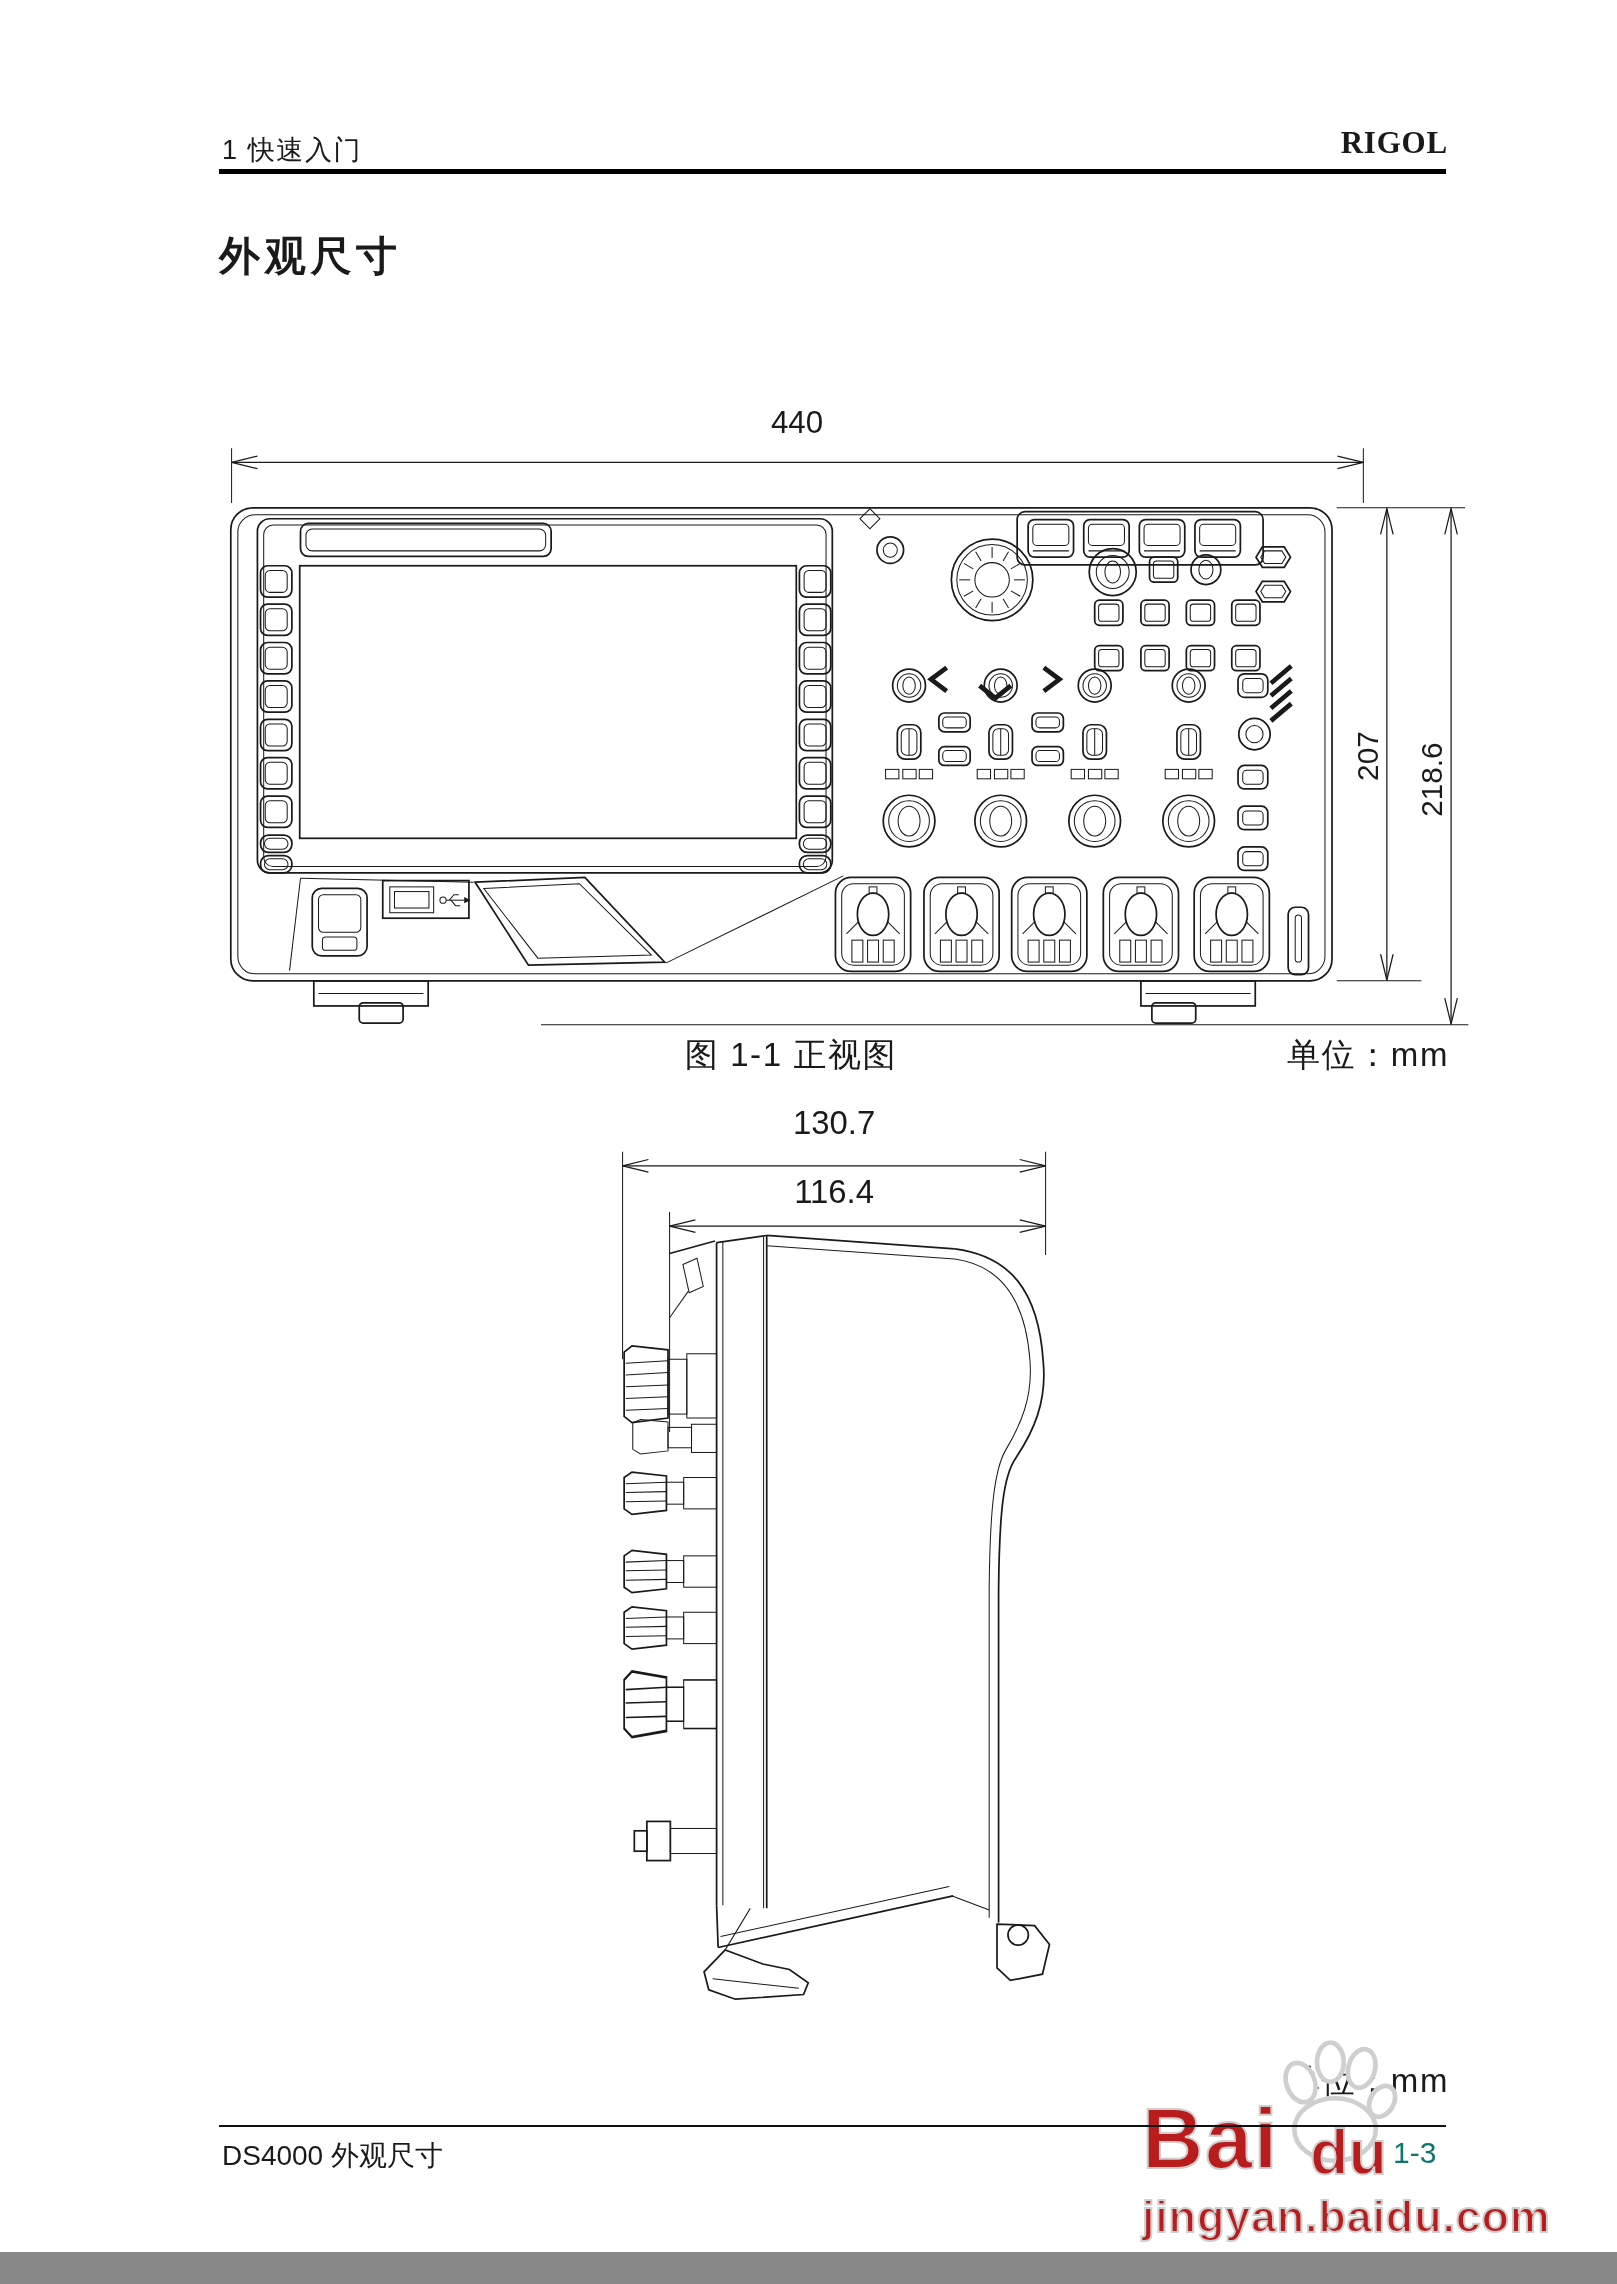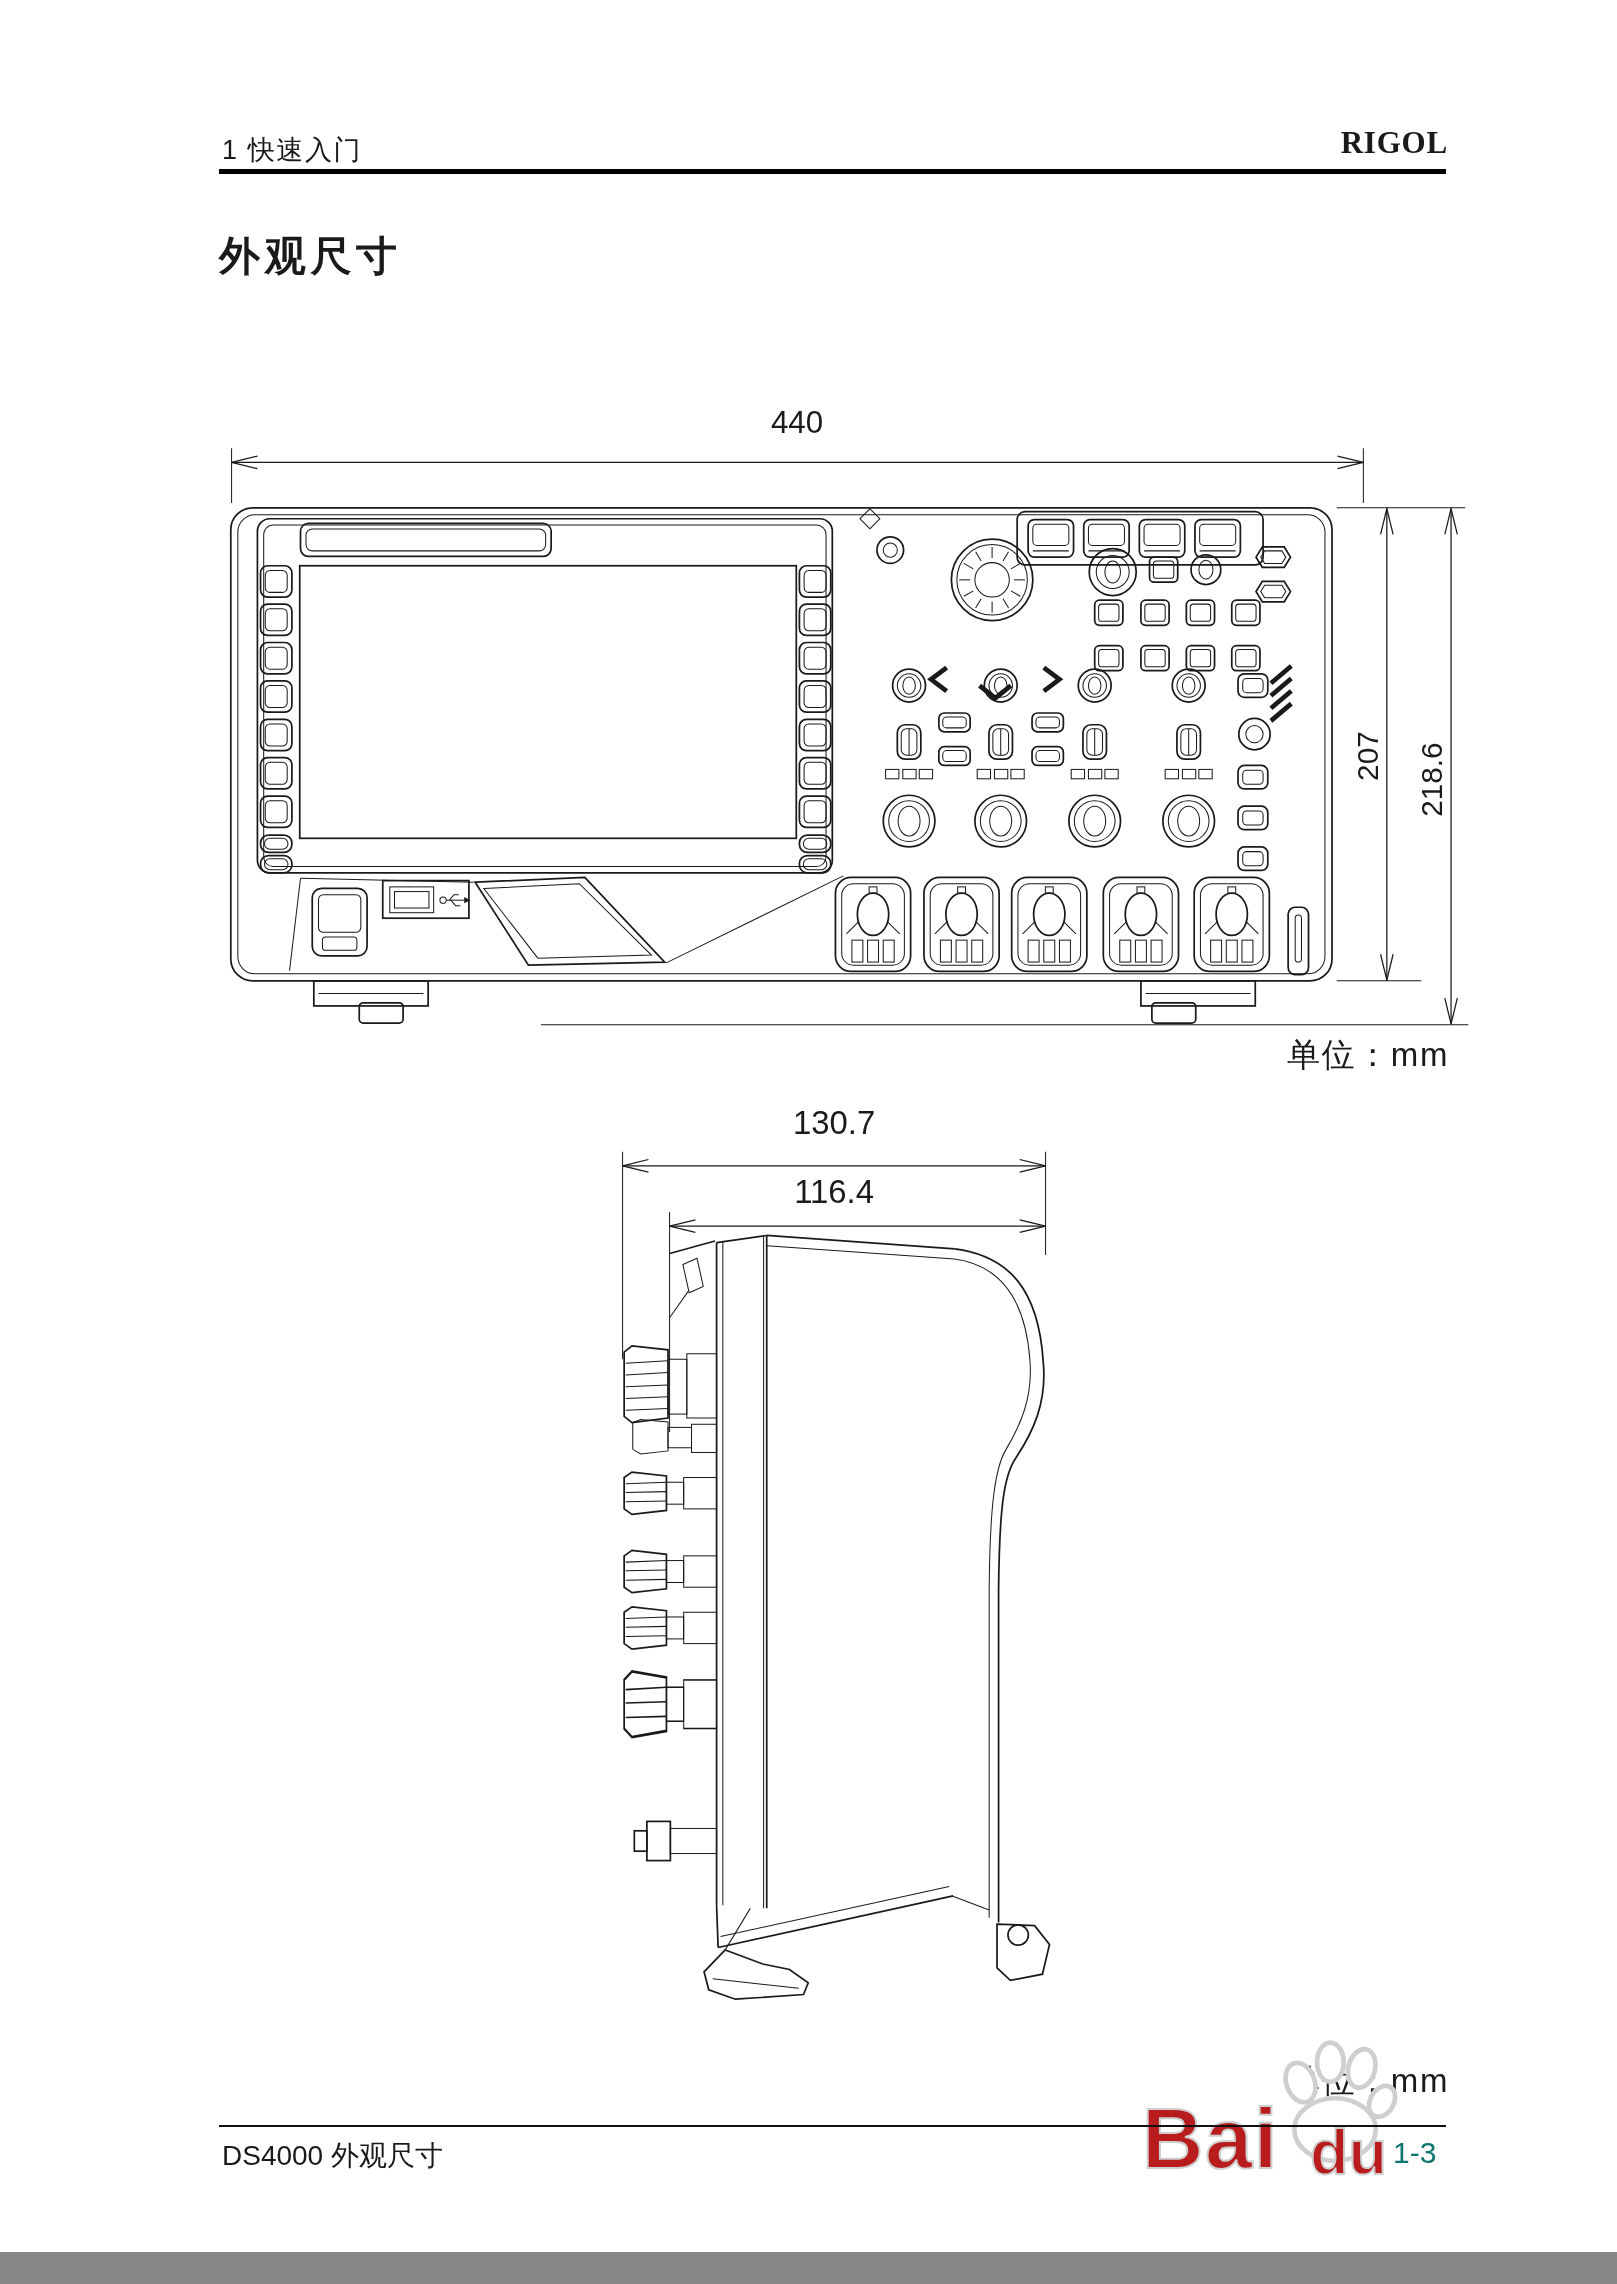--- a/index.html
+++ b/index.html
@@ -320,20 +320,21 @@
     </g>
     <g>
       <line x1="420" y1="818" x2="1604" y2="818" class="t"></line>
       <line x1="1582" y1="158" x2="1582" y2="818" class="a"></line>
       <path d="M1574,192 L1582,159 L1590,192" class="a"></path>
       <path d="M1574,784 L1582,817 L1590,784" class="a"></path>
       <text transform="translate(1571,505) rotate(-90)" font-size="38" text-anchor="middle">218.6</text>
     </g>
   </svg>
 
+  <div class="abs cap cap1">图 1-1 正视图</div>
   <div class="abs cap unit1">单位：mm</div>
 
   <svg class="fig" style="left:595px;top:1089px;" width="486" height="940" viewBox="0 0 620 1200">
     <defs>
       <g id="sdk">
         <polygon points="0,8 10,1 54,6 54,50 10,55 0,48" class="l"></polygon>
         <line x1="2" y1="16" x2="54" y2="14" class="t"></line>
         <line x1="2" y1="27" x2="54" y2="26" class="t"></line>
         <line x1="2" y1="39" x2="54" y2="38" class="t"></line>
         <rect x="54" y="14" width="22" height="28" class="t"></rect>
@@ -418,19 +419,20 @@
     <g fill="#ffffff" stroke="#cfcfcf" stroke-width="6">
       <ellipse cx="48" cy="62" rx="18" ry="26" transform="rotate(-20 48 62)"></ellipse>
       <ellipse cx="86" cy="36" rx="17" ry="25"></ellipse>
       <ellipse cx="126" cy="44" rx="17" ry="25" transform="rotate(15 126 44)"></ellipse>
       <ellipse cx="152" cy="86" rx="15" ry="21" transform="rotate(30 152 86)"></ellipse>
       <ellipse cx="92" cy="122" rx="52" ry="40"></ellipse>
     </g>
   </svg>
   <div class="abs wm wm-bai">Bai</div>
   <div class="abs wm wm-du">du</div>
+  <div class="abs wm wm-url">jingyan.baidu.com</div>
 
   <div class="abs frule"></div>
   <div class="abs fman">DS4000 外观尺寸</div>
   <div class="abs fpage">1-3</div>
 
 </div>
 
 
 </body></html>

